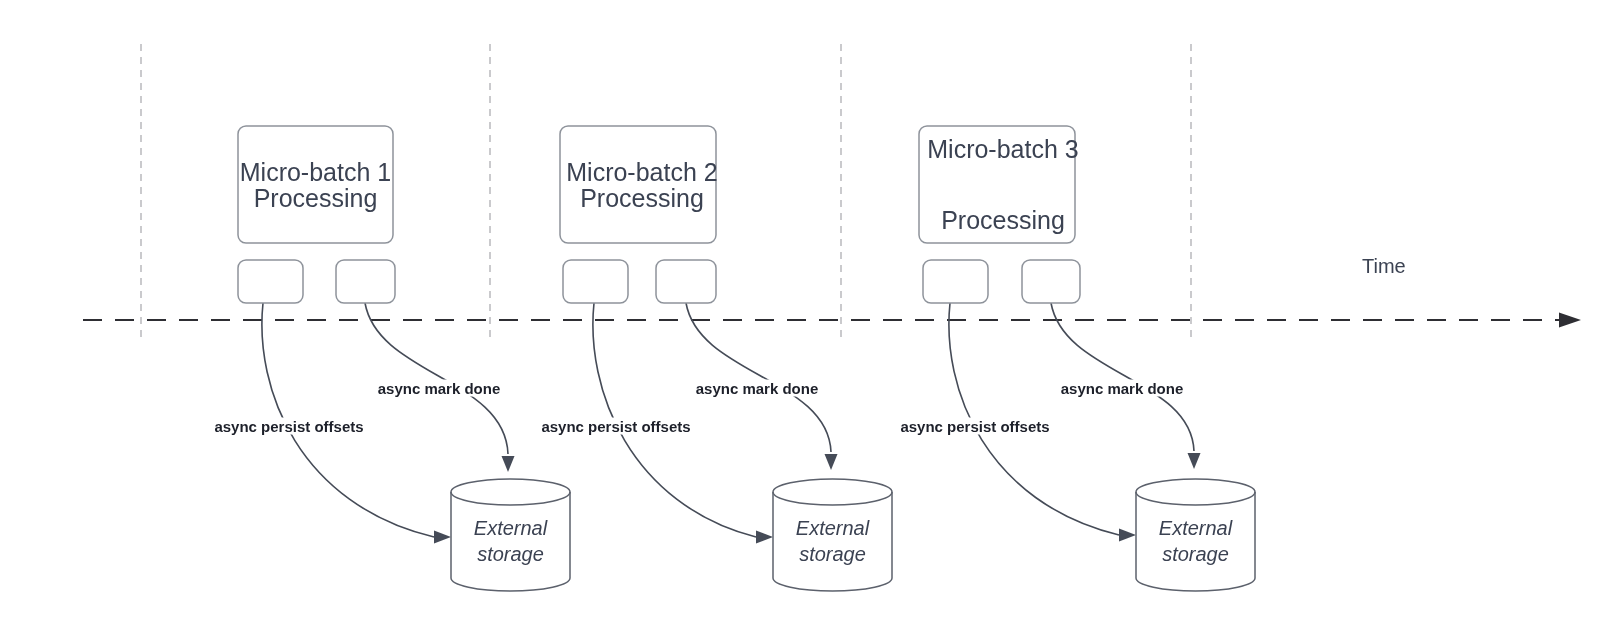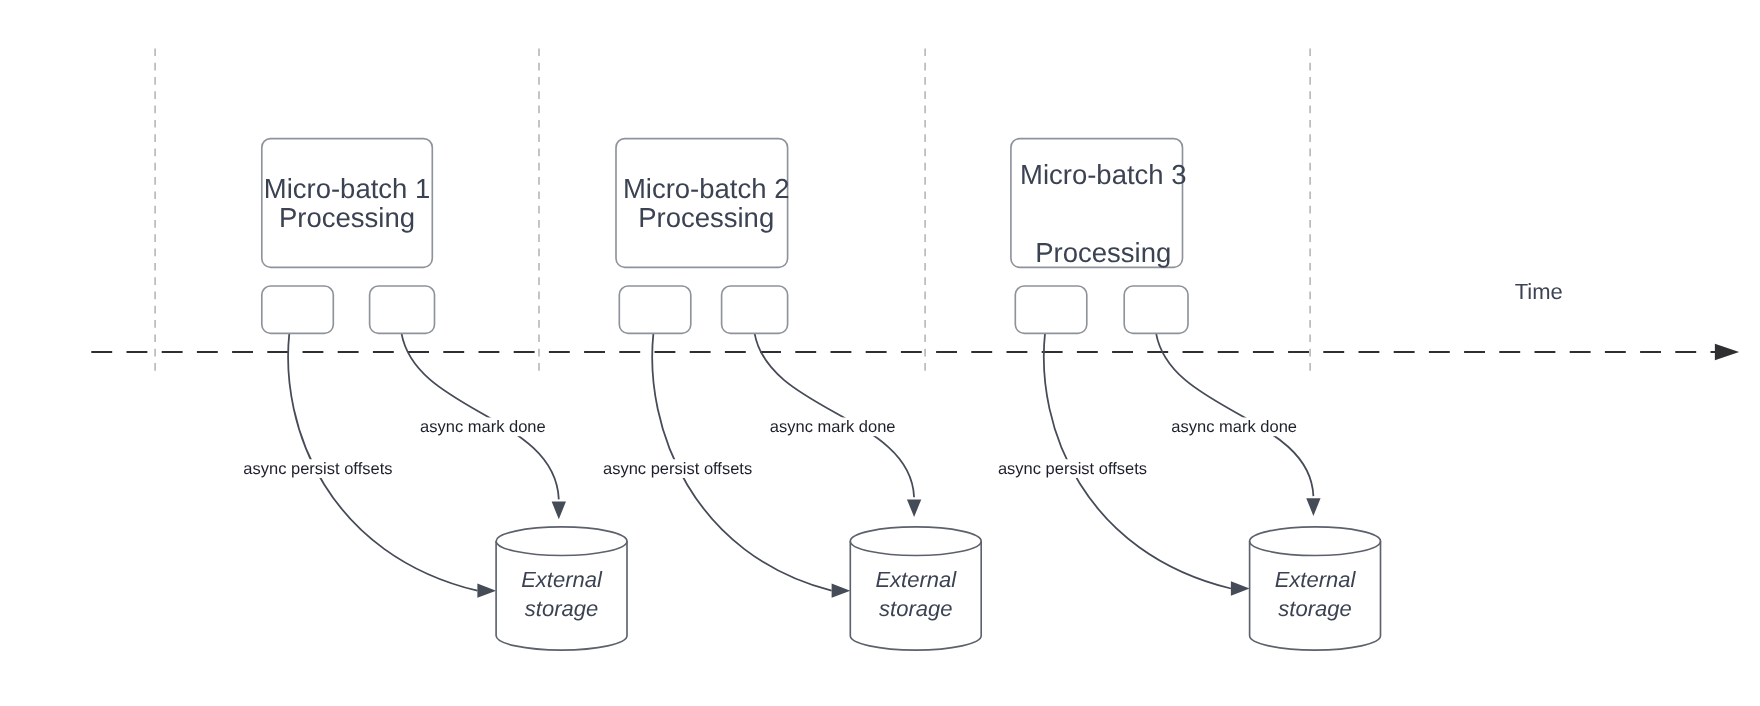--- a/index.html
+++ b/index.html
@@ -31,32 +31,31 @@
     text-align: center;
     font-size: 20px;
     line-height: 26px;
     color: #3b4252;
     font-style: italic;
   }
   .arrow-label {
     position: absolute;
     transform: translate(-50%, -50%);
     font-size: 15px;
-    font-weight: 400;
+    font-weight: 700;
     color: #1d202a;
     background: #ffffff;
     padding: 0 3px;
     white-space: nowrap;
   }
   .time-label {
     position: absolute;
     font-size: 20px;
     color: #3b4252;
     white-space: nowrap;
-    margin-left: 15px;
   }
 </style>
 </head>
 <body>
 
 <div class="canvas">
 
   <svg width="1600" height="642" viewBox="0 0 1600 642">
 
     <g stroke="#b4b4b8" stroke-width="1.4" stroke-dasharray="7 6">
@@ -108,21 +107,21 @@
   </svg>
 
   <div class="overlay box-title" style="left:238px; top:126px; width:155px; height:117px;">
     <span>Micro-batch 1</span>
     <span>Processing</span>
   </div>
   <div class="overlay box-title" style="left:564px; top:126px; width:156px; height:117px;">
     <span>Micro-batch 2</span>
     <span>Processing</span>
   </div>
-  <div class="overlay box-title" style="left:919px; top:136px; width:168px; height:117px;gap:45px;">
+  <div class="overlay box-title" style="left:919px; top:126px; width:168px; height:117px;gap:45px;">
     <span>Micro-batch 3</span>
     <span>Processing</span>
   </div>
 
   <span class="arrow-label" style="left:289px; top:426px;">async persist offsets</span>
   <span class="arrow-label" style="left:439px; top:388px;">async mark done</span>
   <span class="arrow-label" style="left:616px; top:426px;">async persist offsets</span>
   <span class="arrow-label" style="left:757px; top:388px;">async mark done</span>
   <span class="arrow-label" style="left:975px; top:426px;">async persist offsets</span>
   <span class="arrow-label" style="left:1122px; top:388px;">async mark done</span>

